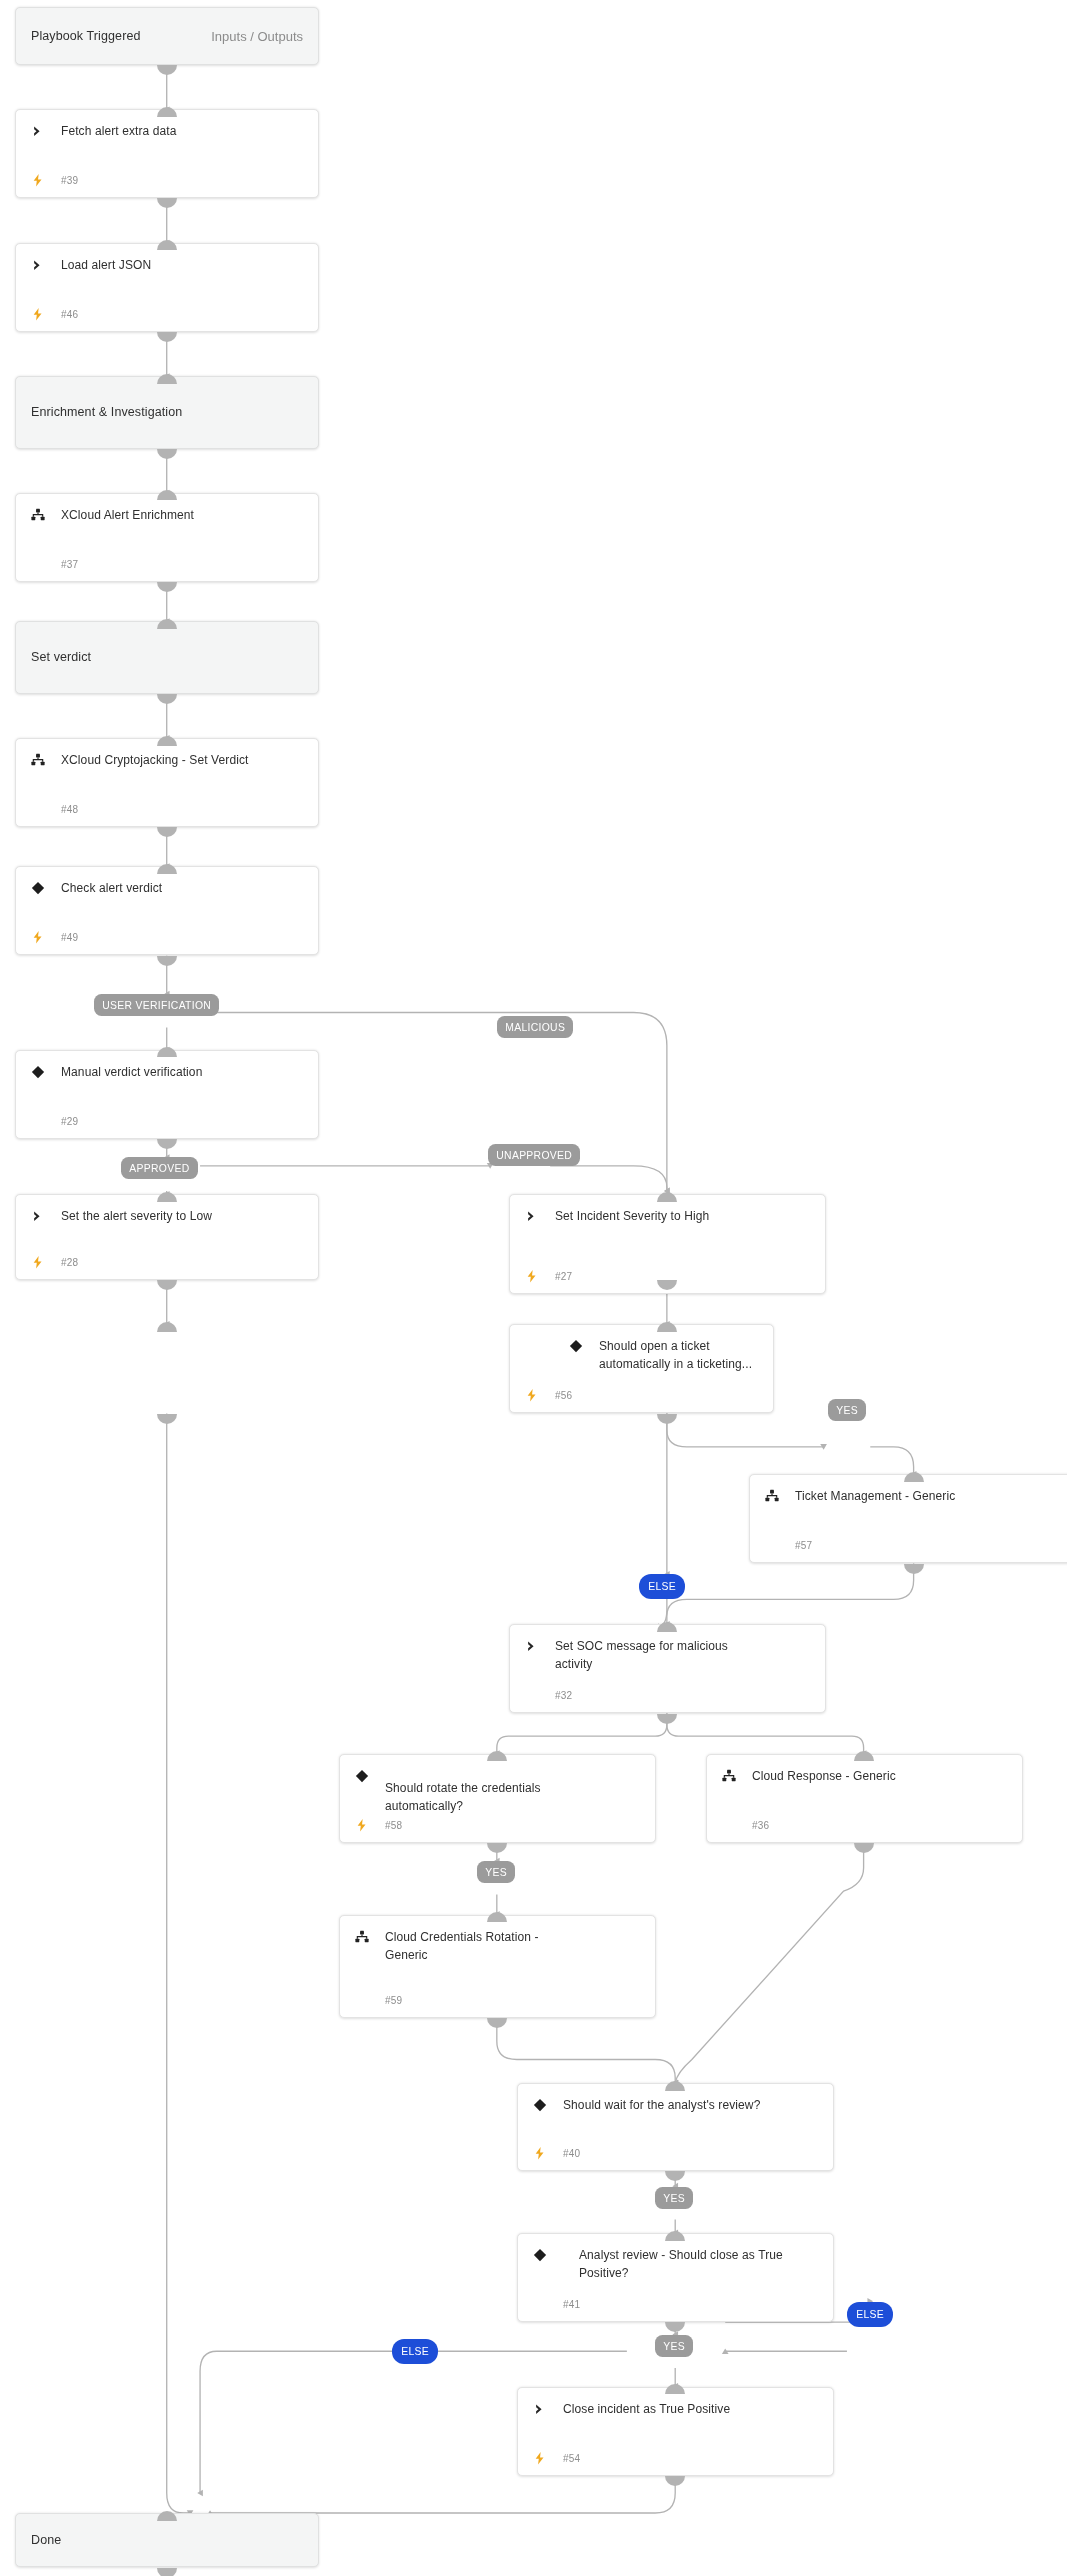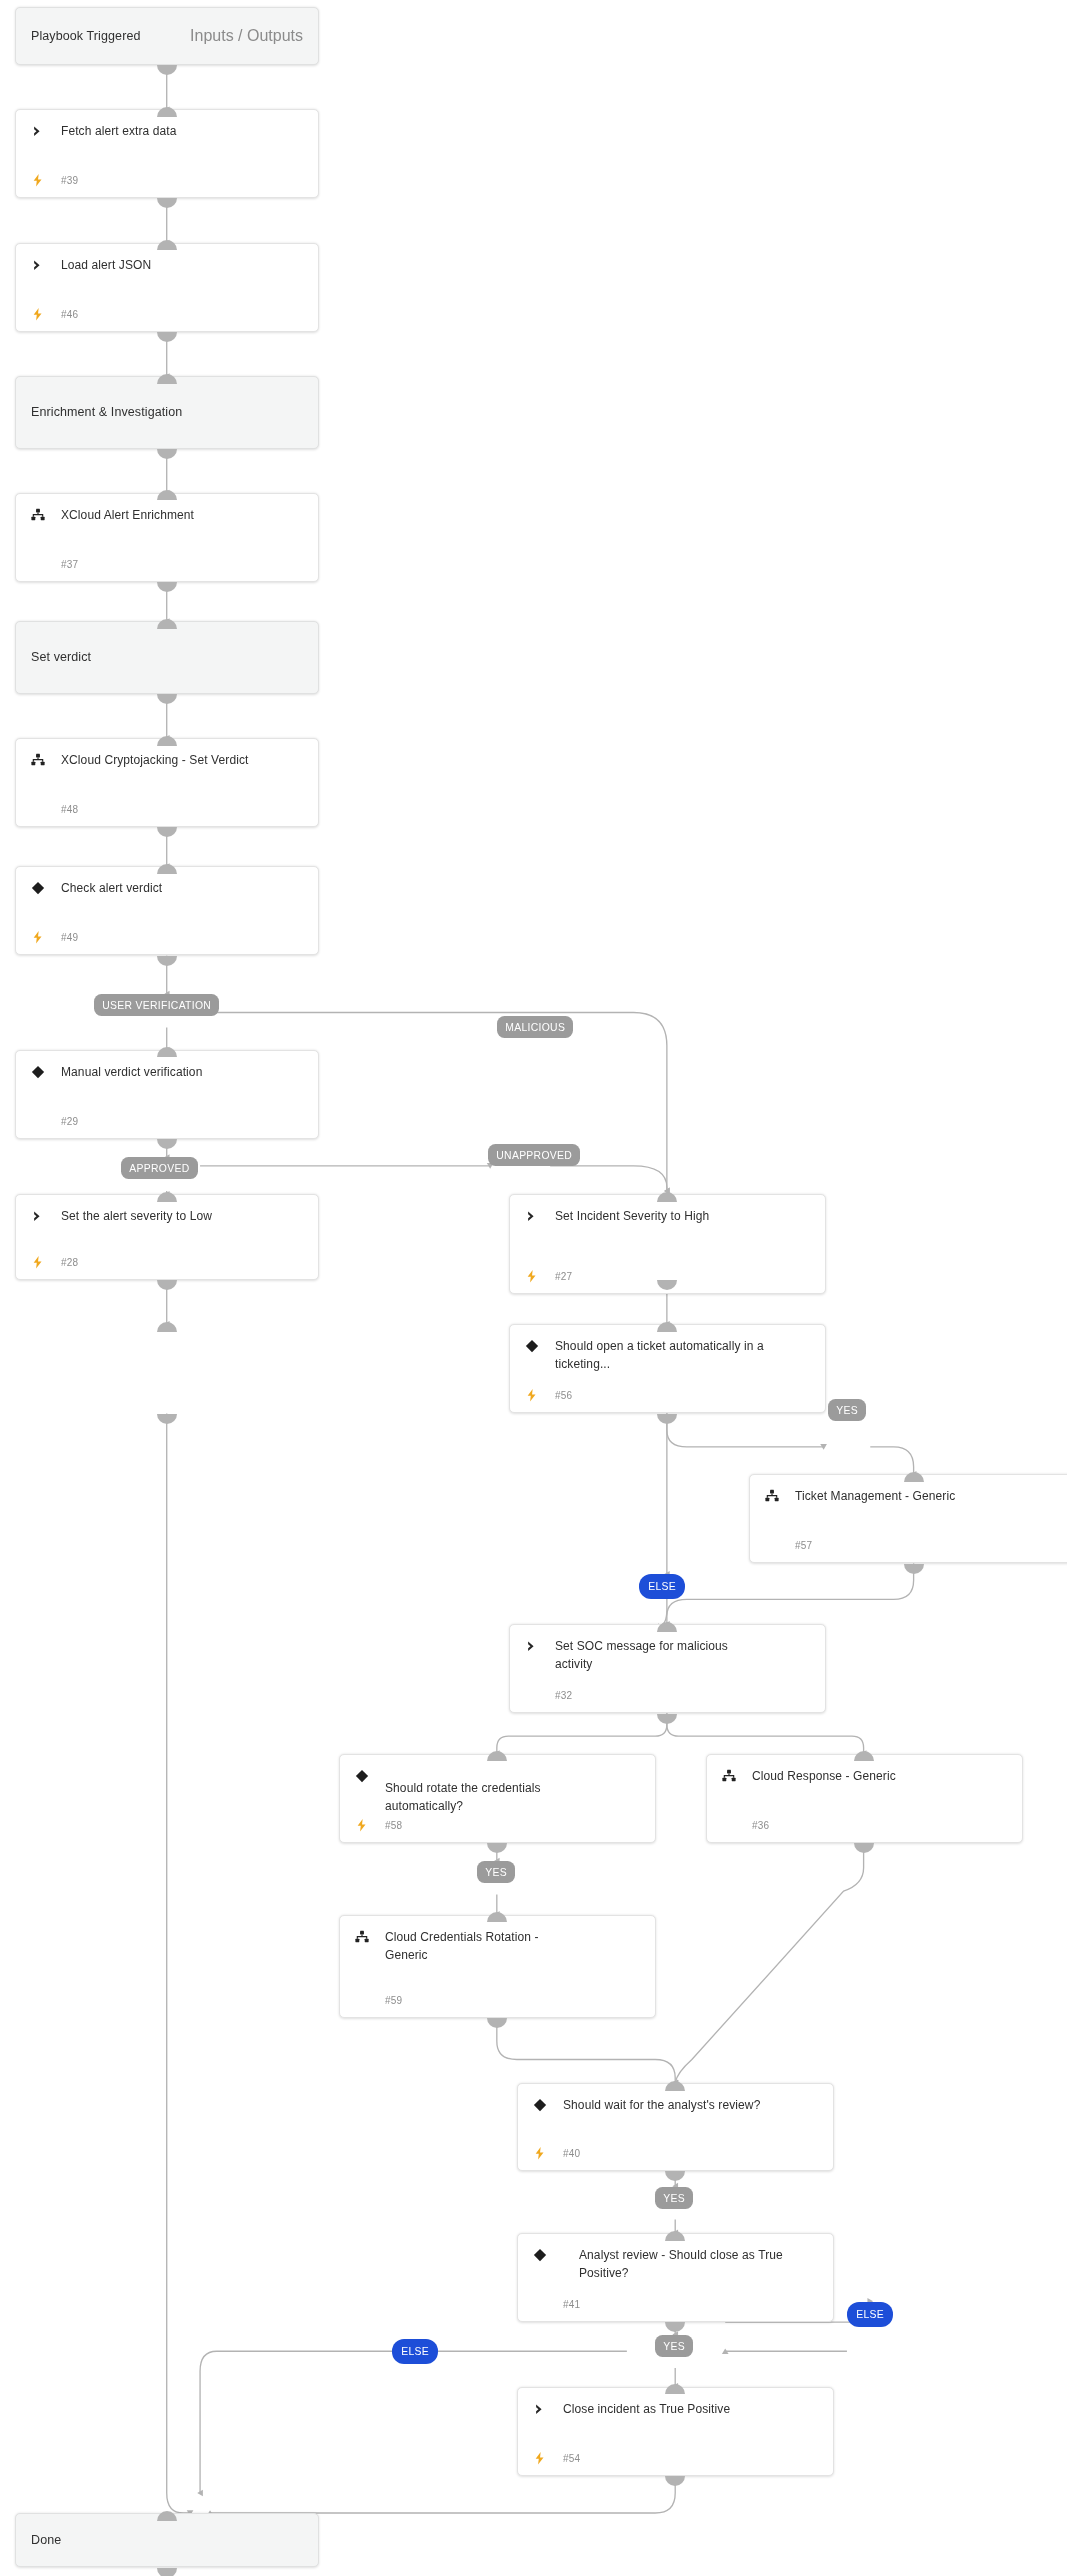--- a/index.html
+++ b/index.html
@@ -65,21 +65,21 @@
   }
   .node .bolt { width:16.7px; min-width:16.7px; display:flex; justify-content:center;}
   .node .nid {
     font-size:10px;
     color:#8d8d8d;
     letter-spacing:0.2px;
   }
   .io-label {
     position:absolute;
     right:15px; top:50%; transform:translateY(-50%);
-    font-size:16px;
+    font-size:13px;
     color:#8b8b8b;
   }
   
   .pill {
     position:absolute;
     display:flex; align-items:center; justify-content:center;
     border-radius:7.5px;
     color:#ffffff;
     font-size:10.4px;
     letter-spacing:0.3px;
@@ -381,21 +381,21 @@
       <span class="bolt">
         <svg width="9.2" height="12.5" viewBox="0 0 10 14">
             <path d="M6.2 0 L0.6 7.6 H4.1 L3.3 14 L9.4 6.1 H5.5 Z" fill="#f0a81e"></path>
           </svg>
       </span>
       <span class="nid">#27</span>
     </div>
   </div>
 
 
-  <div class="node" style="left:509px; top:1324px; width:317px; height:89px;">
+  <div class="node" style="left:509px; top:1324px; width:265px; height:89px;padding-left:44px;">
     <div class="title-row">
       <span class="icon">
         <svg width="14" height="14" viewBox="0 0 16 16">
             <path d="M8 1 L15 8 L8 15 L1 8 Z" fill="#1d1d1d"></path>
           </svg>
       </span>
       <span class="ntitle" style="max-width:242px; display:inline-block;">Should open a ticket automatically in a ticketing...</span>
     </div>
     <div class="meta-row">
       <span class="bolt">

